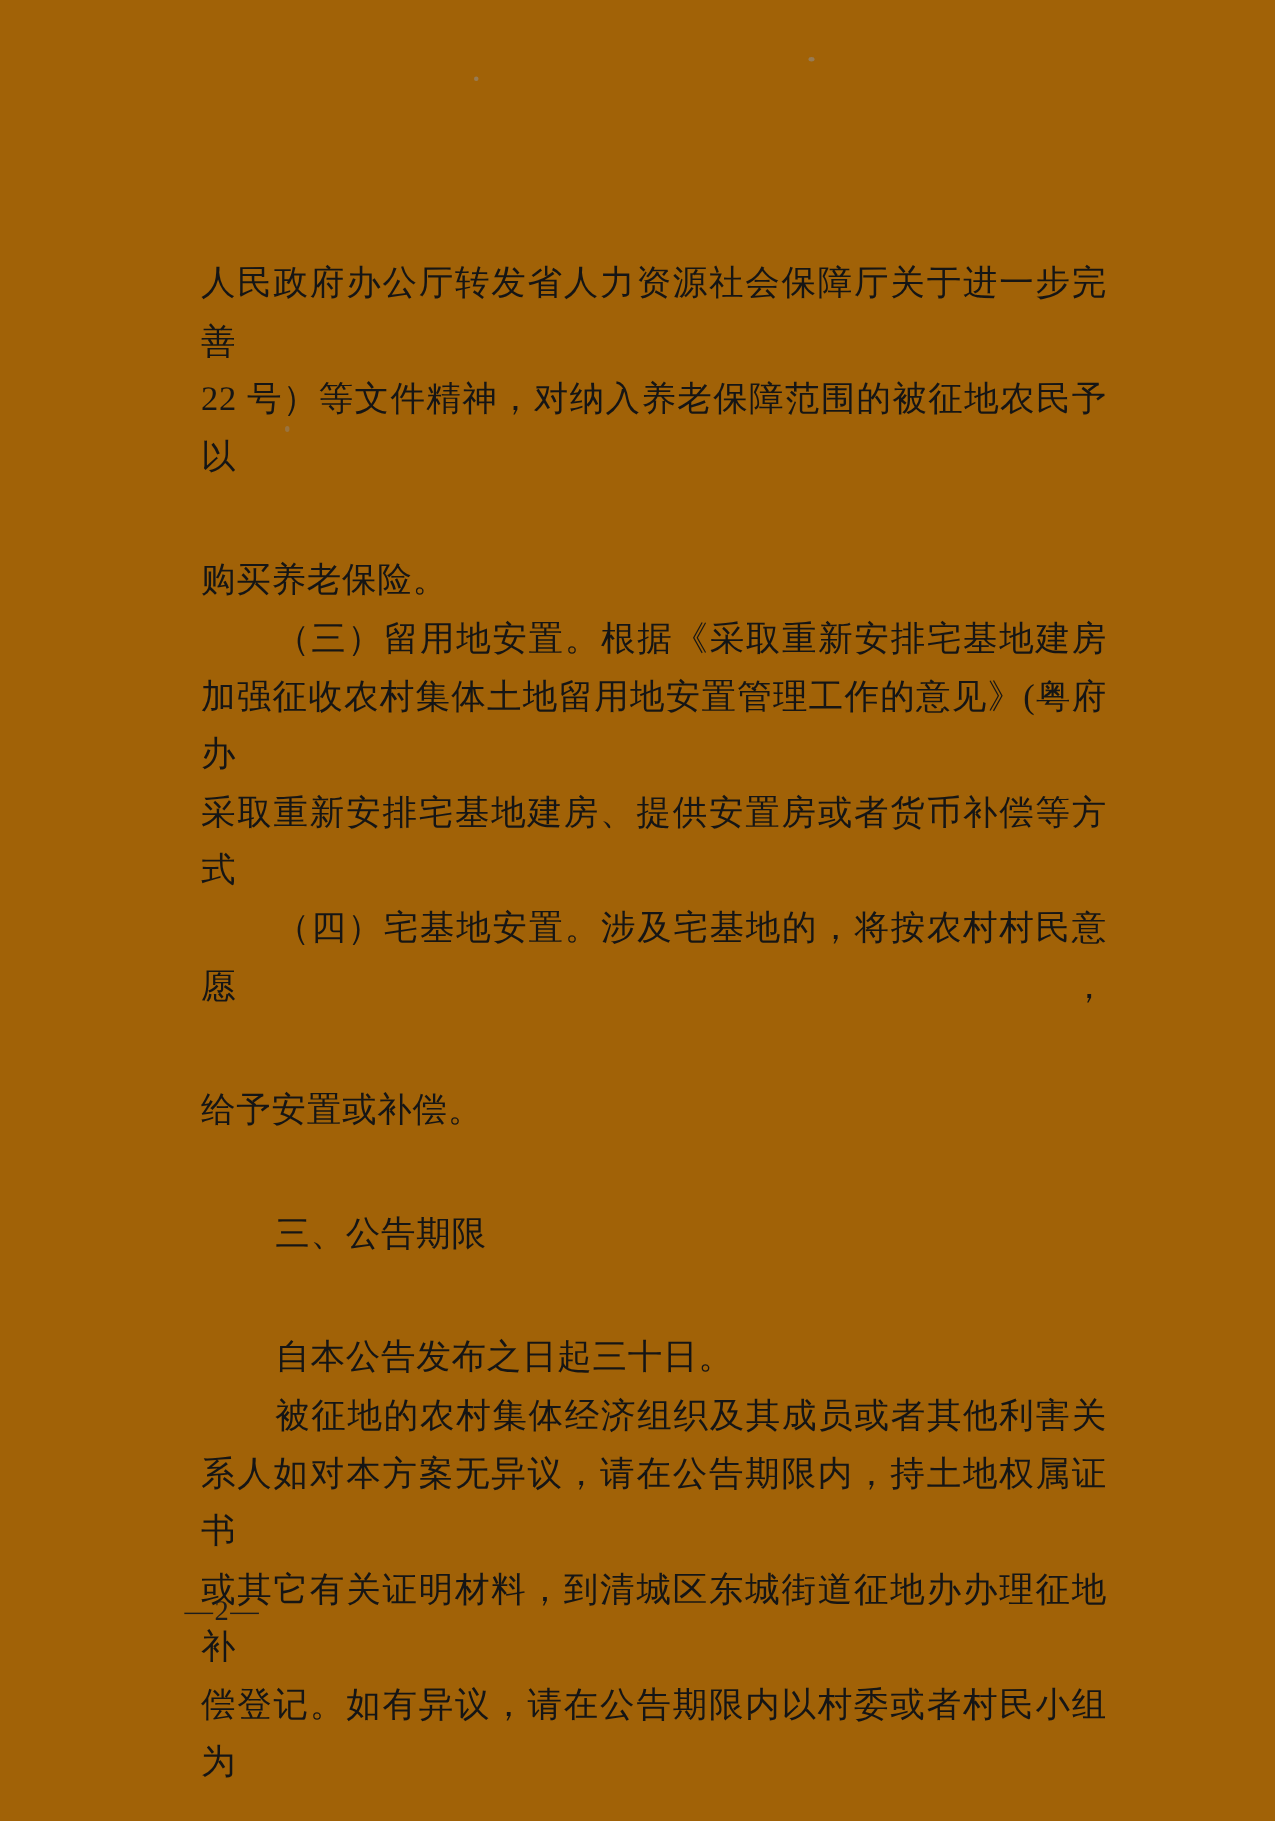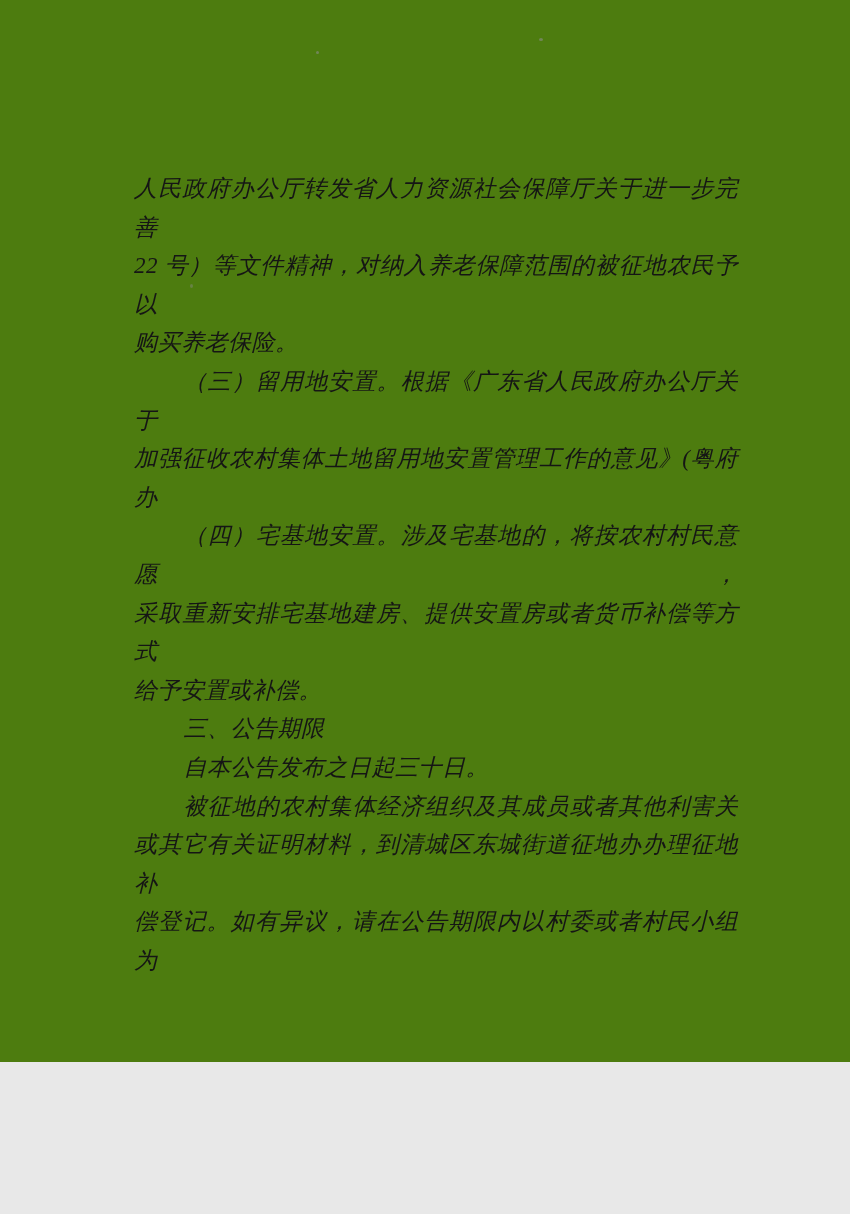--- a/index.html
+++ b/index.html
@@ -3,27 +3,26 @@
 <meta charset="utf-8">
 <style>
   html, body {
     margin: 0;
     padding: 0;
     background: #e8e8e8;
   }
   .page {
     position: relative;
     width: 850px;
-    height: 1062px;
+    height: 1214px;
     margin: 0 auto;
-    background: #4d7c0f;
+    background: #a16207;
     color: #151515;
     font-family: "Liberation Serif", "DejaVu Serif", serif;
     overflow: hidden;
-    font-style: italic;
   }
   .text-block {
     position: absolute;
     left: 134px;
     top: 170px;
     width: 604px;
     font-size: 23px;
     line-height: 38.6px;
     letter-spacing: 0.5px;
   }
@@ -35,20 +34,21 @@
   .line.j {
     white-space: normal;
     text-align: justify;
     text-align-last: justify;
   }
   
   .line.e {
     white-space: normal;
     text-align: right;
     text-align-last: left;
+    margin-top: 44px;
   }
   .line.ind {
     text-indent: 2.15em;
   }
   .page-number {
     position: absolute;
     left: 123px;
     top: 1064px;
     font-size: 19px;
     letter-spacing: 1px;
@@ -72,28 +72,29 @@
 <div class="page">
 
   <span class="speck s1"></span>
   <span class="speck s2"></span>
   <span class="speck s3"></span>
 
   <div class="text-block">
     <div class="line j">人民政府办公厅转发省人力资源社会保障厅关于进一步完善</div>
     <div class="line j">22 号）等文件精神，对纳入养老保障范围的被征地农民予以</div>
     <div class="line e">购买养老保险。</div>
-    <div class="line j ind">（三）留用地安置。根据《广东省人民政府办公厅关于</div>
+    <div class="line j ind">（三）留用地安置。根据《采取重新安排宅基地建房</div>
     <div class="line j">加强征收农村集体土地留用地安置管理工作的意见》(粤府办</div>
+    <div class="line j">采取重新安排宅基地建房、提供安置房或者货币补偿等方式</div>
     <div class="line j ind">（四）宅基地安置。涉及宅基地的，将按农村村民意愿，</div>
-    <div class="line j">采取重新安排宅基地建房、提供安置房或者货币补偿等方式</div>
     <div class="line e">给予安置或补偿。</div>
     <div class="line e ind">三、公告期限</div>
     <div class="line e ind">自本公告发布之日起三十日。</div>
     <div class="line j ind">被征地的农村集体经济组织及其成员或者其他利害关</div>
+    <div class="line j">系人如对本方案无异议，请在公告期限内，持土地权属证书</div>
     <div class="line j">或其它有关证明材料，到清城区东城街道征地办办理征地补</div>
     <div class="line j">偿登记。如有异议，请在公告期限内以村委或者村民小组为</div>
 
   </div>
 
   <div class="page-number">—2—</div>
 
 </div>
 
 </body></html>

